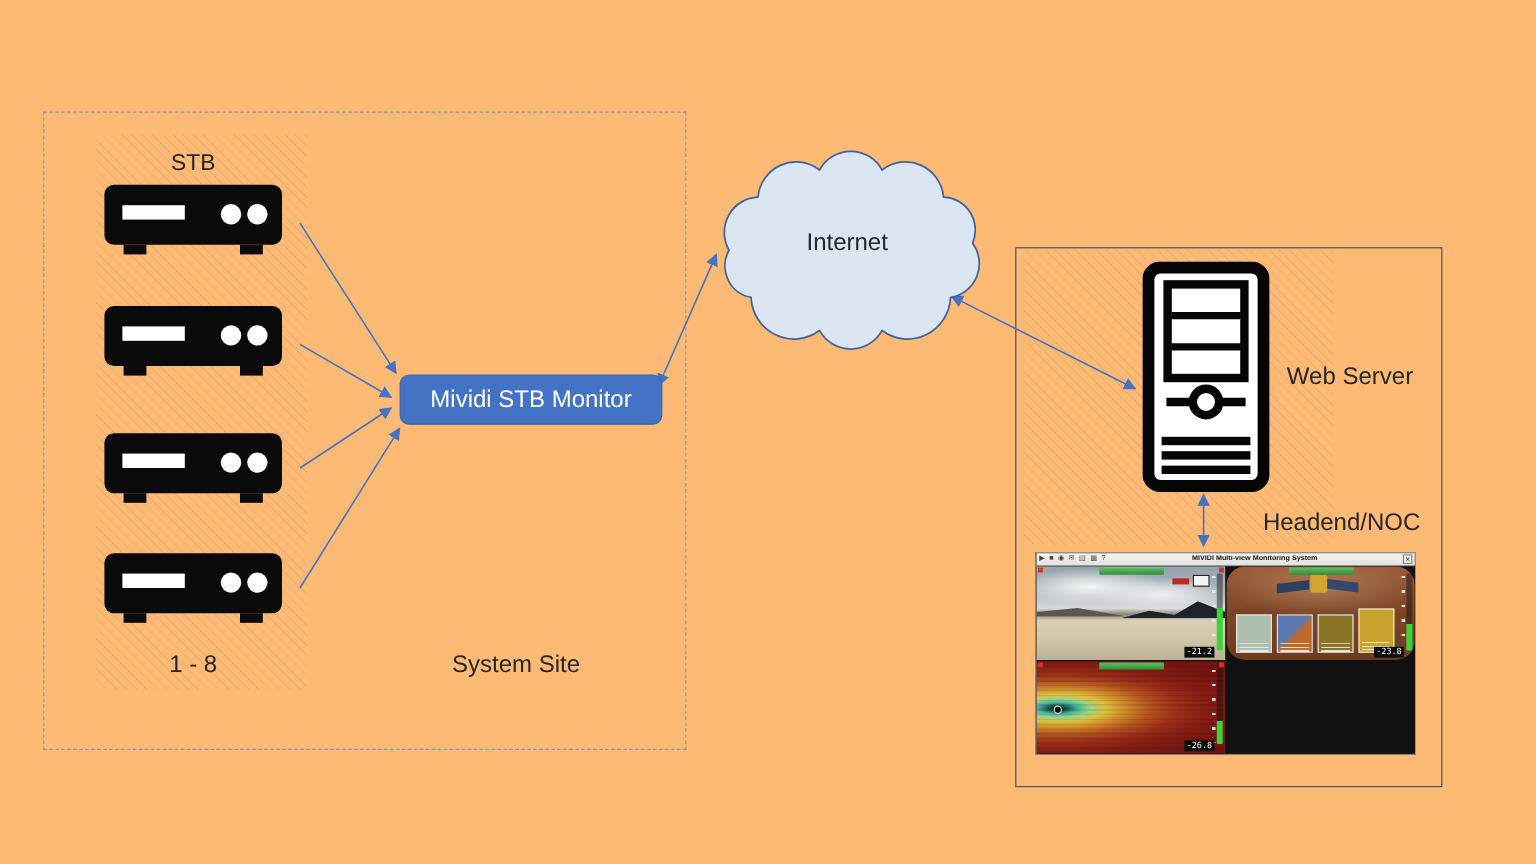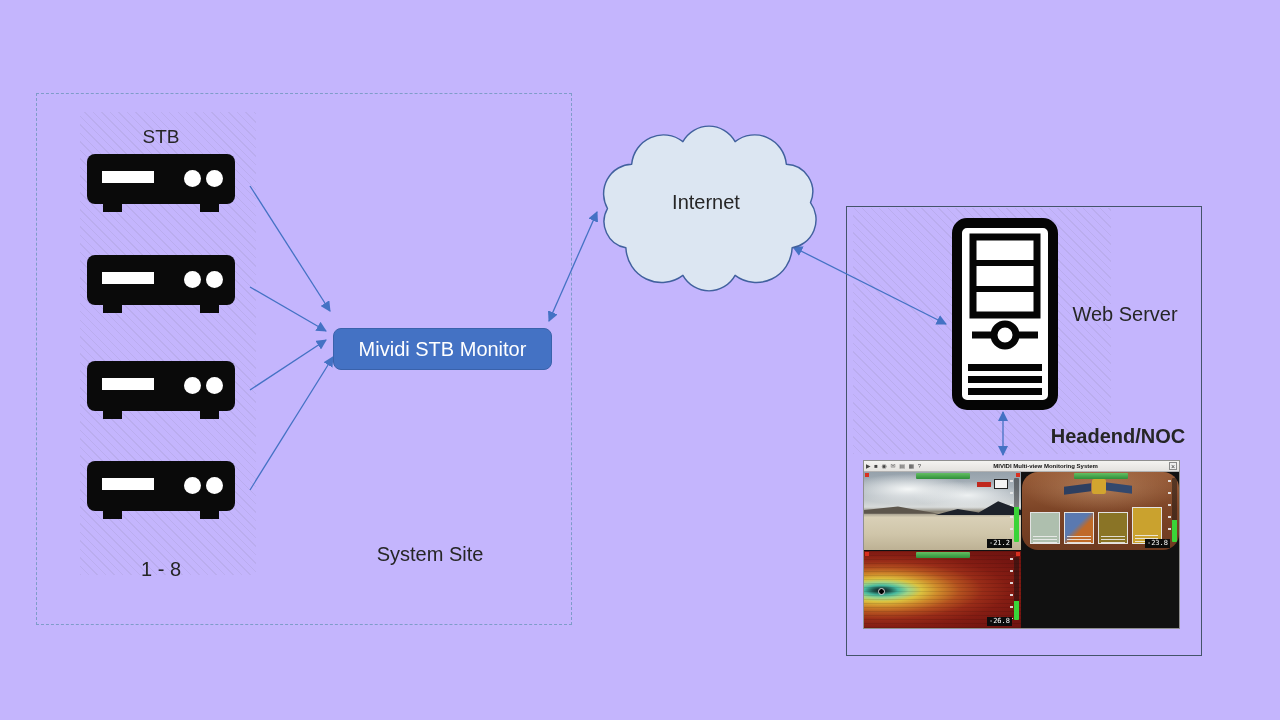--- a/index.html
+++ b/index.html
@@ -1,52 +1,52 @@
 <!DOCTYPE html>
 <html><head>
 <meta charset="utf-8">
 <style>
   html,body{margin:0;padding:0;background:#fff;}
-  #stage{position:relative;width:1280px;height:720px;background:#c4b5fd;overflow:hidden;
+  #stage{position:relative;width:1280px;height:720px;background:#fdba74;overflow:hidden;
          font-family:"Liberation Sans", sans-serif;color:#222;}
   .abs{position:absolute;}
 
   
   .hatch{position:absolute;
     background-image:repeating-linear-gradient(45deg, rgba(90,90,90,0.09) 0px, rgba(90,90,90,0.09) 1px, transparent 1px, transparent 6px);}
   #hatch-left{left:80px;top:112px;width:176px;height:463px;}
   #hatch-right{left:853px;top:208px;width:258px;height:246px;}
 
   
   #remote-box{left:36px;top:93px;width:534px;height:530px;border:1px dashed #7f9cc9;}
   #headend-box{left:846px;top:206px;width:354px;height:448px;border:1.5px solid #44546a;}
 
   
   #connections{left:0;top:0;width:1280px;height:720px;pointer-events:none;}
 
   
   .diagram-label{position:absolute;font-size:20px;color:#262626;text-align:center;white-space:nowrap;}
   #stb-label{left:87px;top:126px;width:148px;font-size:19px;}
-  #range-label{left:87px;top:558px;width:148px;}
+  #range-label{left:87px;top:543px;width:148px;}
   #remote-label{left:350px;top:543px;width:160px;}
   #internet-label{left:636px;top:191px;width:140px;}
   #webserver-label{left:1060px;top:303px;width:130px;}
-  #headend-label{left:1040px;top:425px;width:156px;font-weight:bold;}
+  #headend-label{left:1040px;top:425px;width:156px;}
 
   
   .stb{position:absolute;left:87px;width:148px;height:58px;}
   .stb-body{position:absolute;left:0;right:0;top:0;bottom:8px;background:#0a0a0a;border-radius:8px;}
   .stb-slot{position:absolute;left:15px;top:17px;width:52px;height:12px;background:#fff;}
   .stb-dot{position:absolute;top:16px;width:17px;height:17px;border-radius:50%;background:#fff;}
   .stb-dot.d1{left:97px;} .stb-dot.d2{left:119px;}
   .stb-foot{position:absolute;bottom:0;width:19px;height:8px;background:#0a0a0a;}
   .stb-foot.f1{left:16px;} .stb-foot.f2{right:16px;}
 
   
-  #monitor-node{left:333px;top:328px;width:217px;height:40px;background:#4472c4;border:1px solid #3a62ab;
+  #monitor-node{left:333px;top:312px;width:217px;height:40px;background:#4472c4;border:1px solid #3a62ab;
     border-radius:8px;color:#fff;font-size:20px;display:flex;align-items:center;justify-content:center;white-space:nowrap;}
 
   
   #server-icon{left:952px;top:218px;width:106px;height:192px;}
 
   
   #monitoring-window{left:863px;top:460px;width:315px;height:167px;border:1px solid #8f8f8f;background:#000;
     display:flex;flex-direction:column;font-family:"Liberation Sans",sans-serif;}
   #mw-header{height:10px;background:linear-gradient(#f4f3f1,#e4e2df);border-bottom:1px solid #b2b2b2;
     display:flex;align-items:center;padding:0 2px;font-size:6px;color:#333;}

